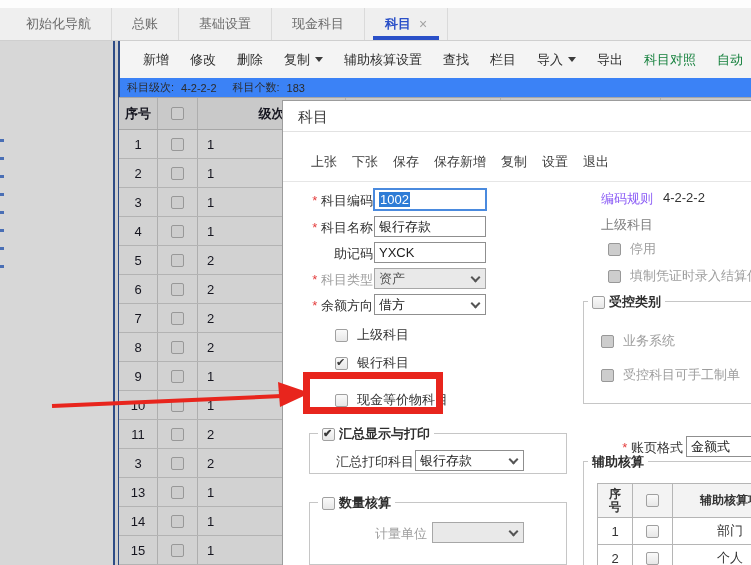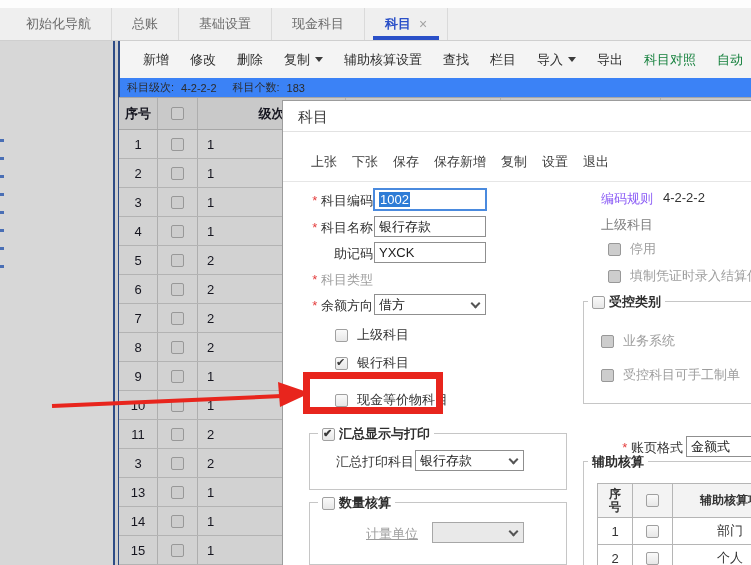--- a/index.html
+++ b/index.html
@@ -368,58 +368,62 @@
     <div class="inp" style="left:91px; top:115px;">
         <span>银行存款</span>
       </div>
 
     <div class="lbl" style="left:2px; top:144px;">助记码</div>
     <div class="inp" style="left:91px; top:141px;">
         <span>YXCK</span>
       </div>
 
     <div class="lbl req gray" style="left:2px; top:170px;">科目类型</div>
+    <div class="sel disabled" style="left:91px; top:167px;">
+        <span>资产</span>
+        <span class="chev"></span>
+      </div>
 
     <div class="lbl req" style="left:2px; top:196px;">余额方向</div>
     <div class="sel" style="left:91px; top:193px;">
         <span>借方</span>
         <span class="chev"></span>
       </div>
 
     <div class="cbrow" style="left:52px; top:225px;">
       <span class="cb"></span>
       <span>上级科目</span>
     </div>
     <div class="cbrow" style="left:52px; top:253px;">
       <span class="cb checked"></span>
       <span>银行科目</span>
     </div>
     <div class="cbrow" style="left:52px; top:290px;">
       <span class="cb"></span>
       <span>现金等价物科目</span>
     </div>
 
-    <div class="fieldset" style="left:26px; top:332px; width:258px; height:57px;">
+    <div class="fieldset" style="left:26px; top:332px; width:258px; height:41px;">
       <div class="legend">
         <span class="cb checked"></span>
         <span>汇总显示与打印</span>
       </div>
       <div style="position:absolute; left:26px; top:19px;">汇总打印科目</div>
       <div class="sel" style="left:105px; top:16px; width:109px;">
           <span>银行存款</span>
           <span class="chev"></span>
         </div>
     </div>
 
     <div class="fieldset" style="left:26px; top:401px; width:258px; height:63px;">
       <div class="legend">
         <span class="cb"></span>
         <span>数量核算</span>
       </div>
-      <div class="graytext" style="position:absolute; left:56px; top:22px;text-decoration:underline;">计量单位</div>
+      <div class="graytext" style="position:absolute; left:65px; top:22px;">计量单位</div>
       <div class="sel disabled" style="left:122px; top:19px; width:92px;">
           <span></span>
           <span class="chev"></span>
         </div>
     </div>
 
     <div style="position:absolute; left:318px; top:89px; color:#8b5cf6;">编码规则</div>
     <div style="position:absolute; left:380px; top:89px;">4-2-2-2</div>
     <div style="position:absolute; left:318px; top:115px; color:#7d7d7d;">上级科目</div>
 

